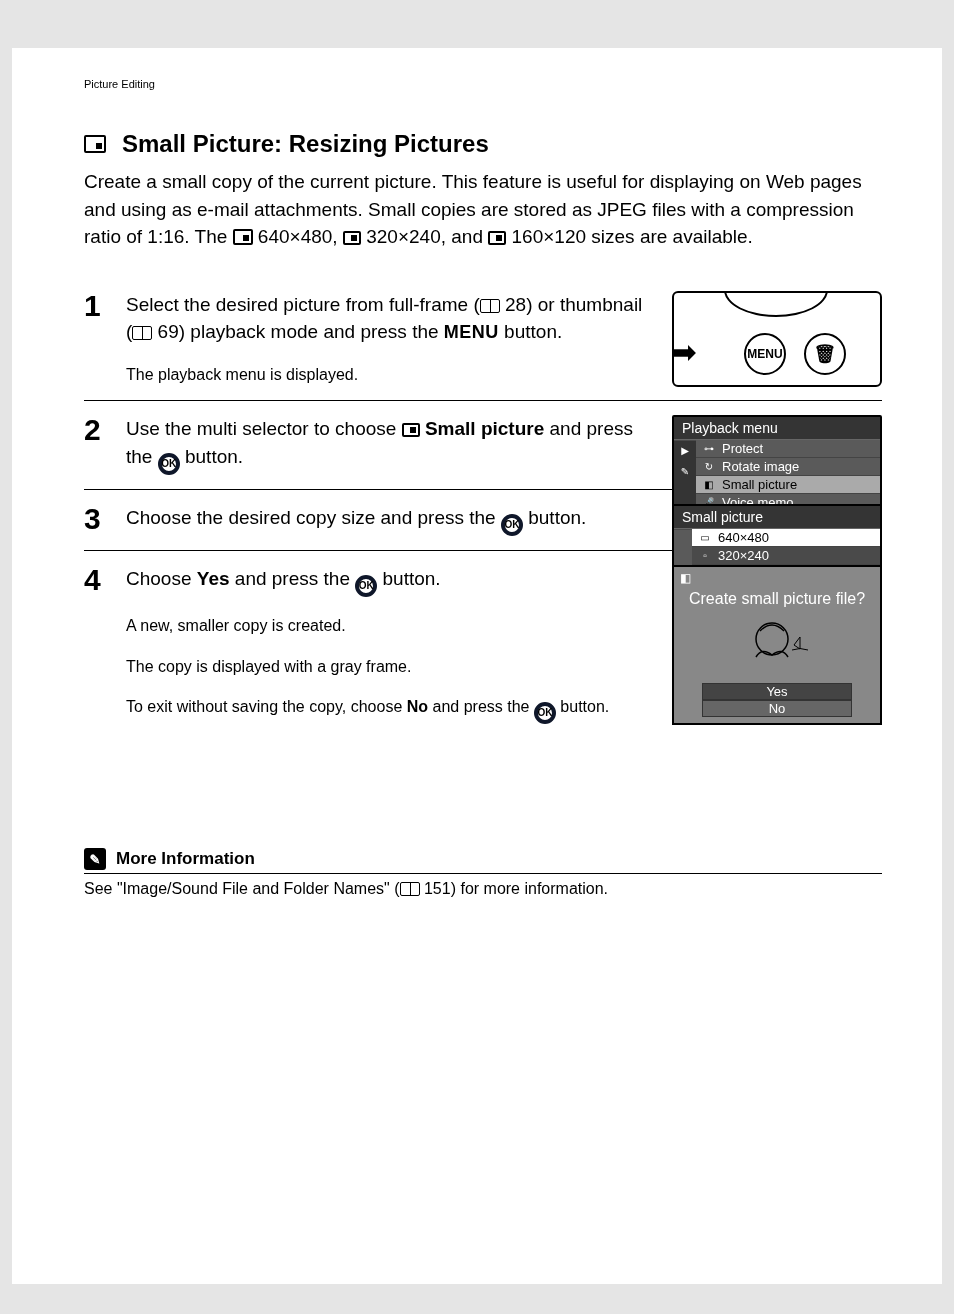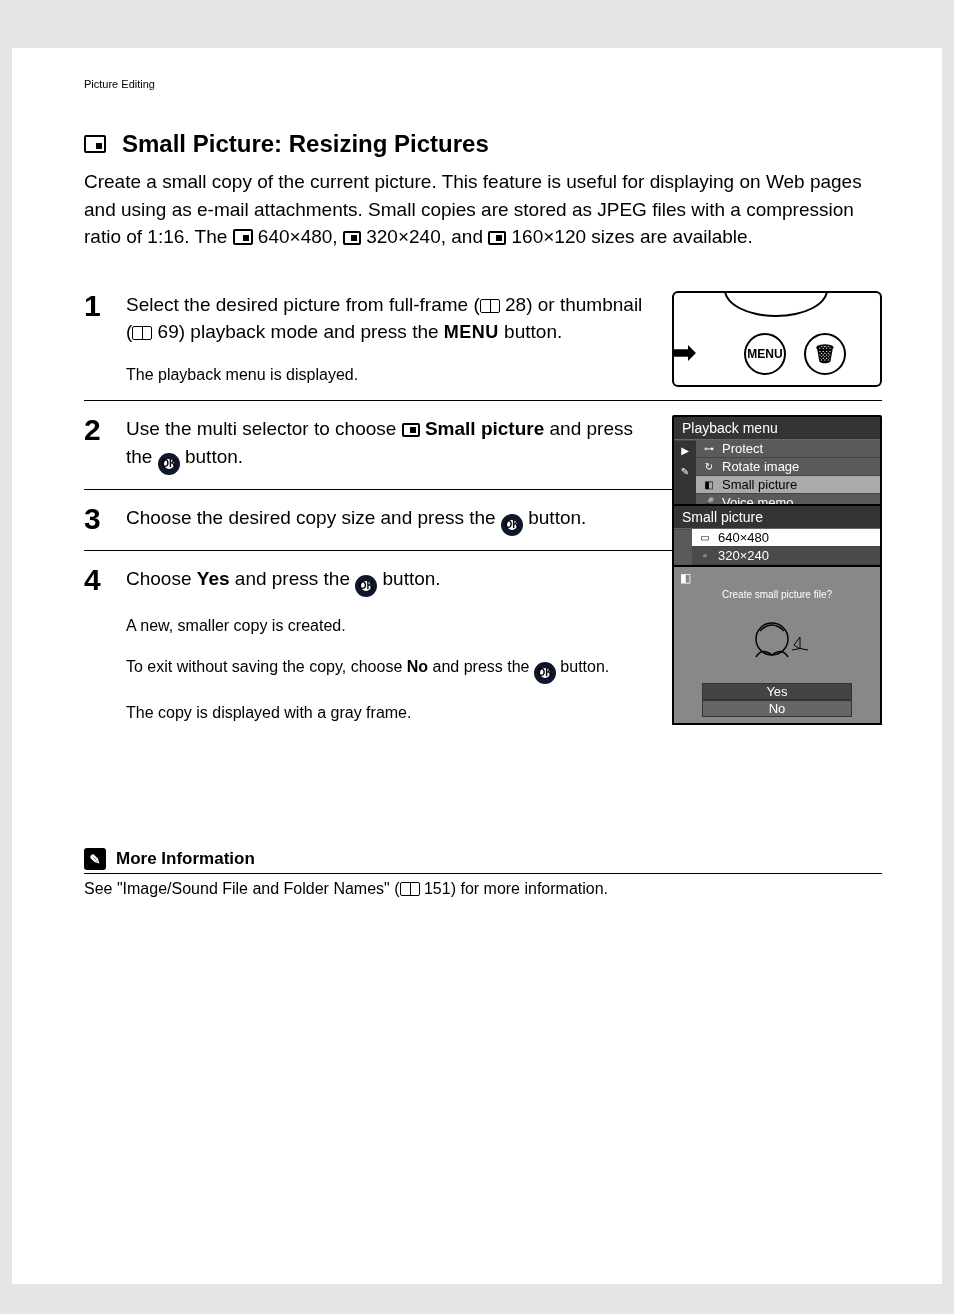--- a/index.html
+++ b/index.html
@@ -71,21 +71,21 @@
 
   .menu-label {
     font-family: "Arial Narrow", Arial, sans-serif;
     font-weight: bold;
     letter-spacing: 0.5px;
     font-size: 18px;
   }
   .ok-icon {
     display: inline-flex;
     width: 22px; height: 22px;
-    border: 6px solid #0f172a;
+    border: 4px solid #0f172a;
     border-radius: 50%;
     align-items: center;
     justify-content: center;
     font-size: 10px;
     font-weight: bold;
     vertical-align: -4px;
     font-family: Arial, sans-serif;
   }
 
   .step {
@@ -275,21 +275,21 @@
     background: #888;
     overflow: hidden;
     font-family: "Arial Narrow", Arial, sans-serif;
   }
   .lcd3 .top { position: absolute; top: 4px; left: 6px; font-size: 12px; color: #fff; }
   .lcd3 .q {
     position: absolute;
     top: 22px; left: 0; right: 0;
     text-align: center;
     color: #fff;
-    font-size: 10px;
+    font-size: 16px;
     line-height: 1.2;
   }
   .lcd3 .opts {
     position: absolute;
     bottom: 6px; left: 28px; right: 28px;
   }
   .lcd3 .opt {
     background: #666;
     color: #fff;
     text-align: center;
@@ -434,24 +434,24 @@
     </div>
   </div>
 
   <div class="step step-wrap" style="border-bottom:none">
     <div class="step-num">4</div>
     <div class="step-body">
       <p class="step-text">
         <span>Choose </span><b>Yes</b><span> and press the </span><span class="ok-icon">OK</span><span> button.</span>
       </p>
       <p class="step-sub">A new, smaller copy is created.</p>
+      <p class="step-sub">The copy is displayed with a gray frame.</p>
       <p class="step-sub">
         <span>To exit without saving the copy, choose </span><b>No</b><span> and press the </span><span class="ok-icon">OK</span><span> button.</span>
       </p>
-      <p class="step-sub">The copy is displayed with a gray frame.</p>
     </div>
     <div class="step-graphic">
       <div class="lcd3">
         <div class="top">◧</div>
         <div class="q">Create small picture file?</div>
         <svg class="drawing" viewBox="0 0 70 55">
           <circle cx="30" cy="22" r="16" fill="none" stroke="#000" stroke-width="1.5"></circle>
           <path d="M18 14 Q30 2 42 14" fill="none" stroke="#000" stroke-width="1.5"></path>
           <path d="M14 40 Q20 30 30 38 Q40 30 46 40" fill="none" stroke="#000" stroke-width="1.5"></path>
           <path d="M52 28 L58 20 L58 32 Z" fill="none" stroke="#000" stroke-width="1"></path>

